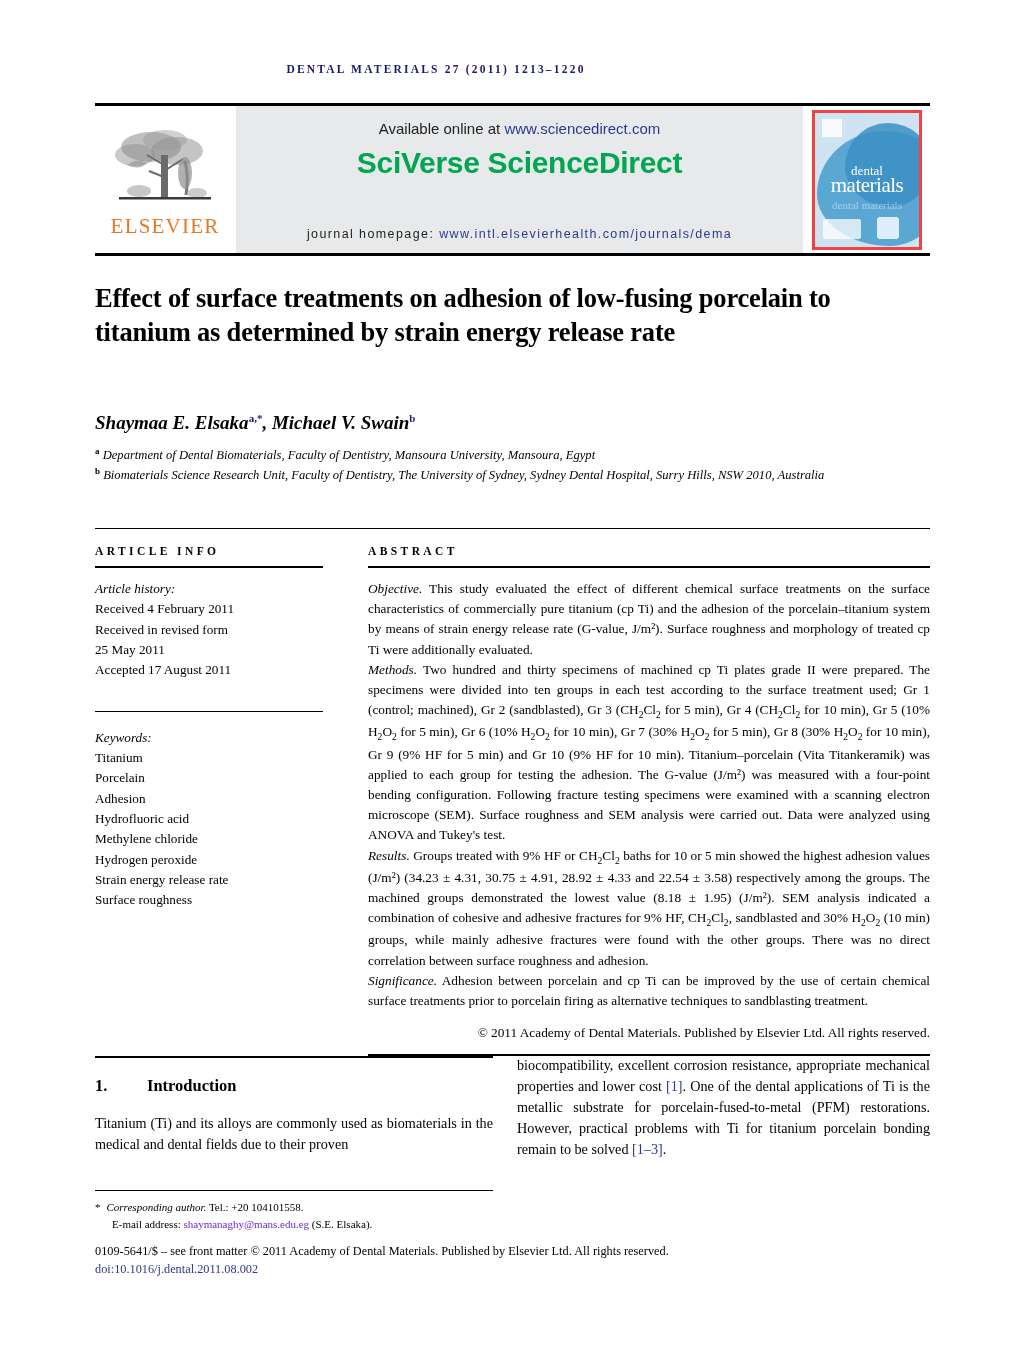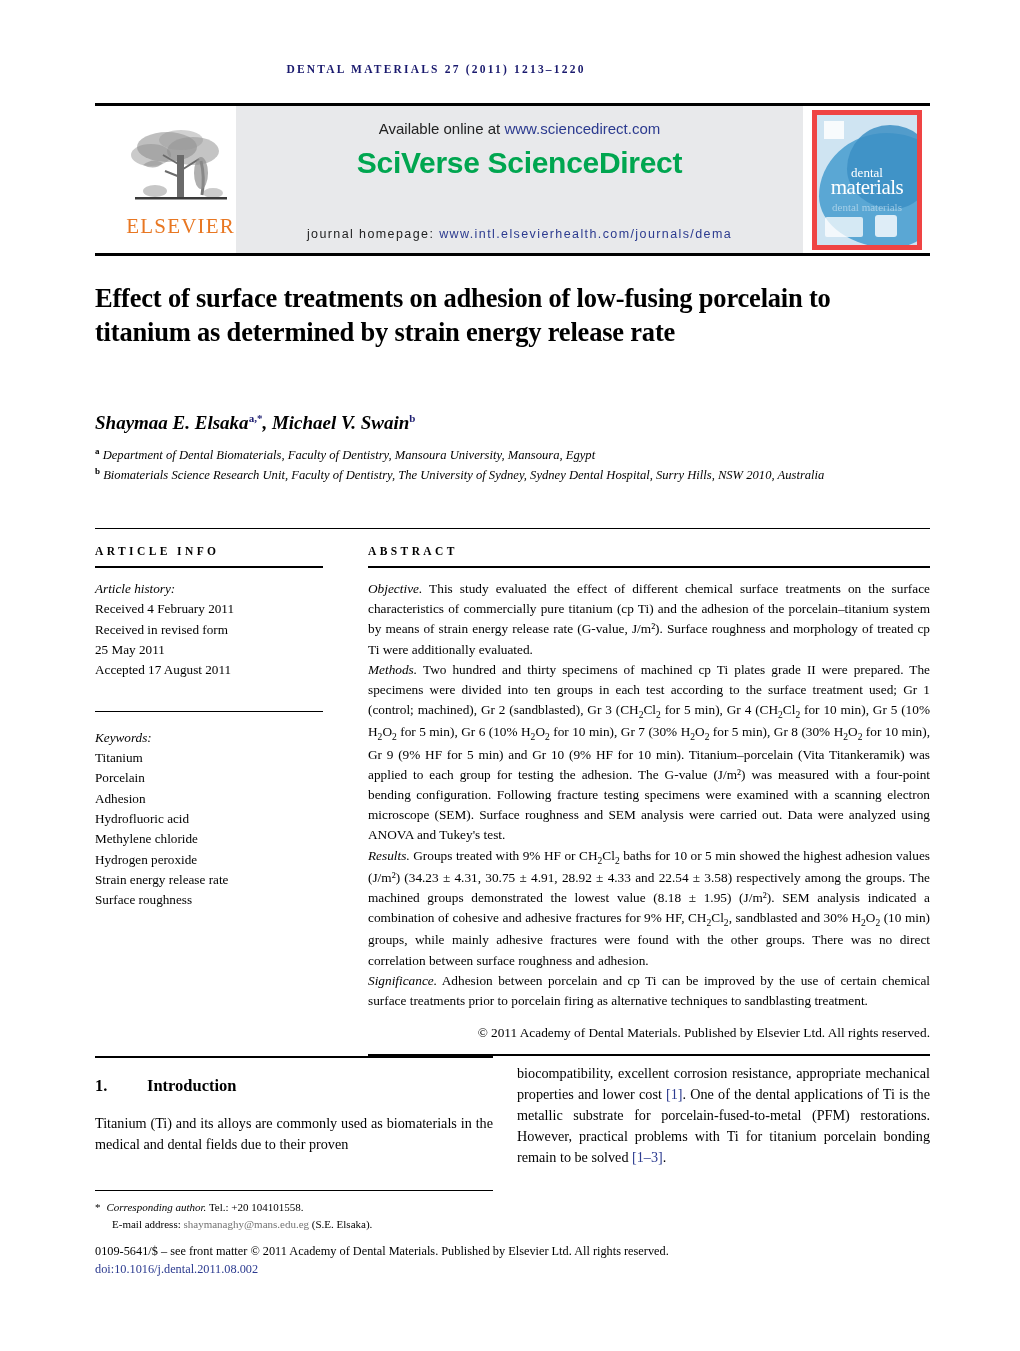--- a/index.html
+++ b/index.html
@@ -37,21 +37,21 @@
     border-bottom: 3px solid #000;
     display: flex;
     align-items: stretch;
   }
   .elsevier-box {
     width: 140px;
     flex: 0 0 140px;
     background: #fff;
     display: flex;
     flex-direction: column;
-    align-items: flex-end;
+    align-items: center;
     justify-content: center;
     padding-top: 4px;
   }
   .tree-svg { display:block; }
   .elsevier-word {
     color: #E87722;
     font-family: "Liberation Serif", serif;
     font-size: 21px;
     letter-spacing: 1.2px;
     margin-top: 1px;
@@ -96,21 +96,21 @@
     background: #fff;
     display: flex;
     align-items: center;
     justify-content: center;
   }
   .cover {
     width: 110px; height: 140px;
     background: #cfe4f2;
     position: relative;
     overflow: hidden;
-    border: 5px solid #ef4444;
+    border: 3px solid #ef4444;
   }
   .cover .blob1 {
     position: absolute;
     width: 130px; height: 115px;
     left: 2px; top: 18px;
     background: #5aa7d4;
     border-radius: 52% 48% 44% 56% / 55% 42% 58% 45%;
   }
   .cover .blob2 {
     position: absolute;
@@ -274,38 +274,38 @@
     display: flex;
   }
   .h1 .num { width: 52px; flex: 0 0 52px; }
   .btext {
     font-family: "Liberation Serif", serif;
     font-size: 14.2px;
     line-height: 1.48;
     text-align: justify;
     margin-top: 17px;
   }
-  .bcol-right .btext { margin-top: 8px; }
+  .bcol-right .btext { margin-top: 0; }
   .ref { color: #2b3a8f; }
 
   
   .foot-rule {
     position: absolute;
     left: 95px; top: 1190px; width: 398px;
     border-top: 1px solid #000;
   }
   .footnote {
     position: absolute;
     left: 95px; top: 1199px; width: 420px;
     font-family: "Liberation Serif", serif;
     font-size: 11px;
     line-height: 1.5;
   }
   .footnote .it { font-style: italic; }
-  .footnote .mail { color: #737373; }
+  .footnote .mail { color: #6d28d9; }
   .footer {
     position: absolute;
     left: 95px; top: 1242px; width: 840px;
     font-family: "Liberation Serif", serif;
     font-size: 12.3px;
     line-height: 1.5;
   }
   .footer .doi { color: #2b3a8f; }
   sub { font-size: .72em; }
 </style>

